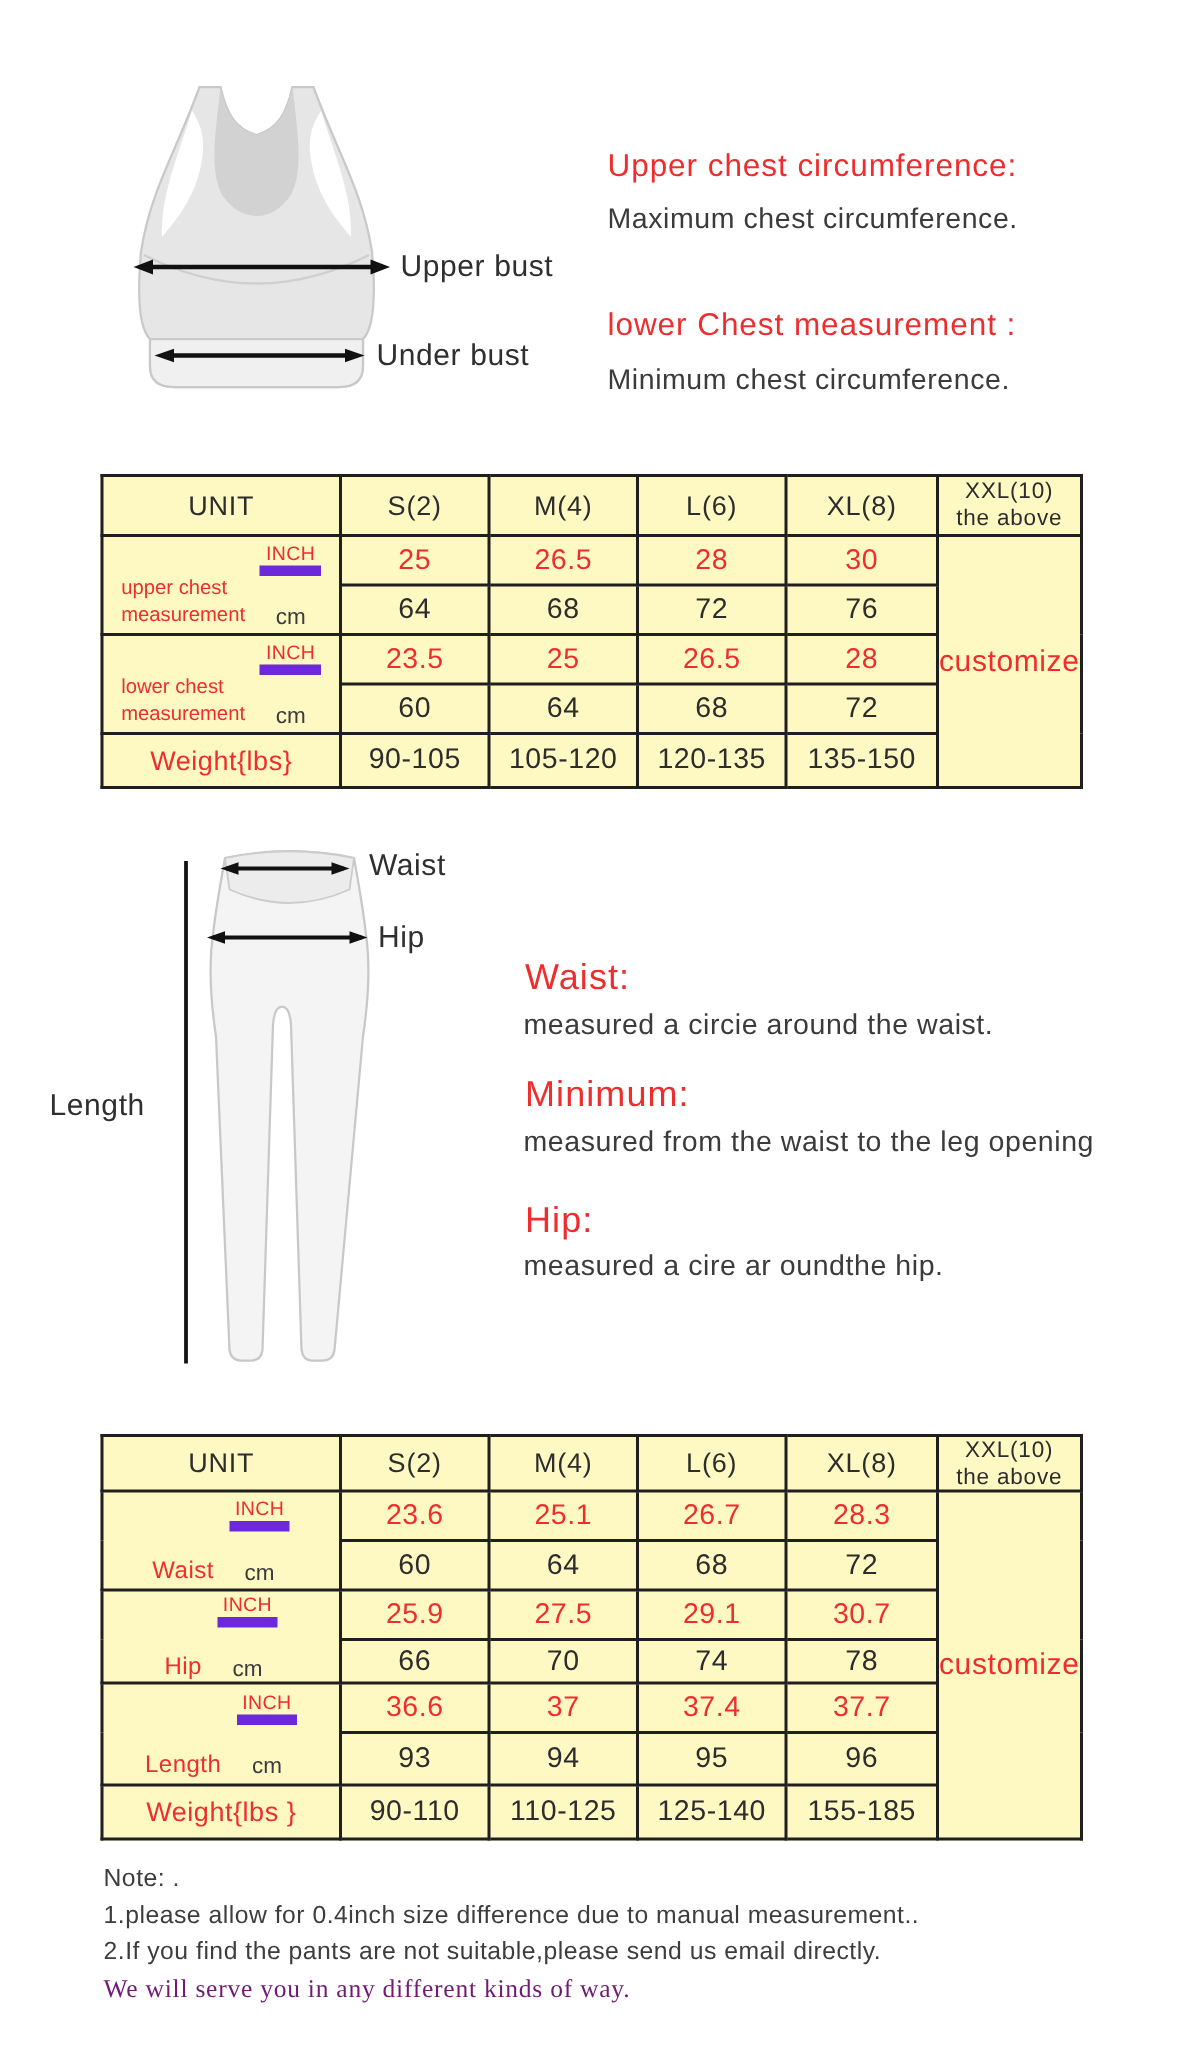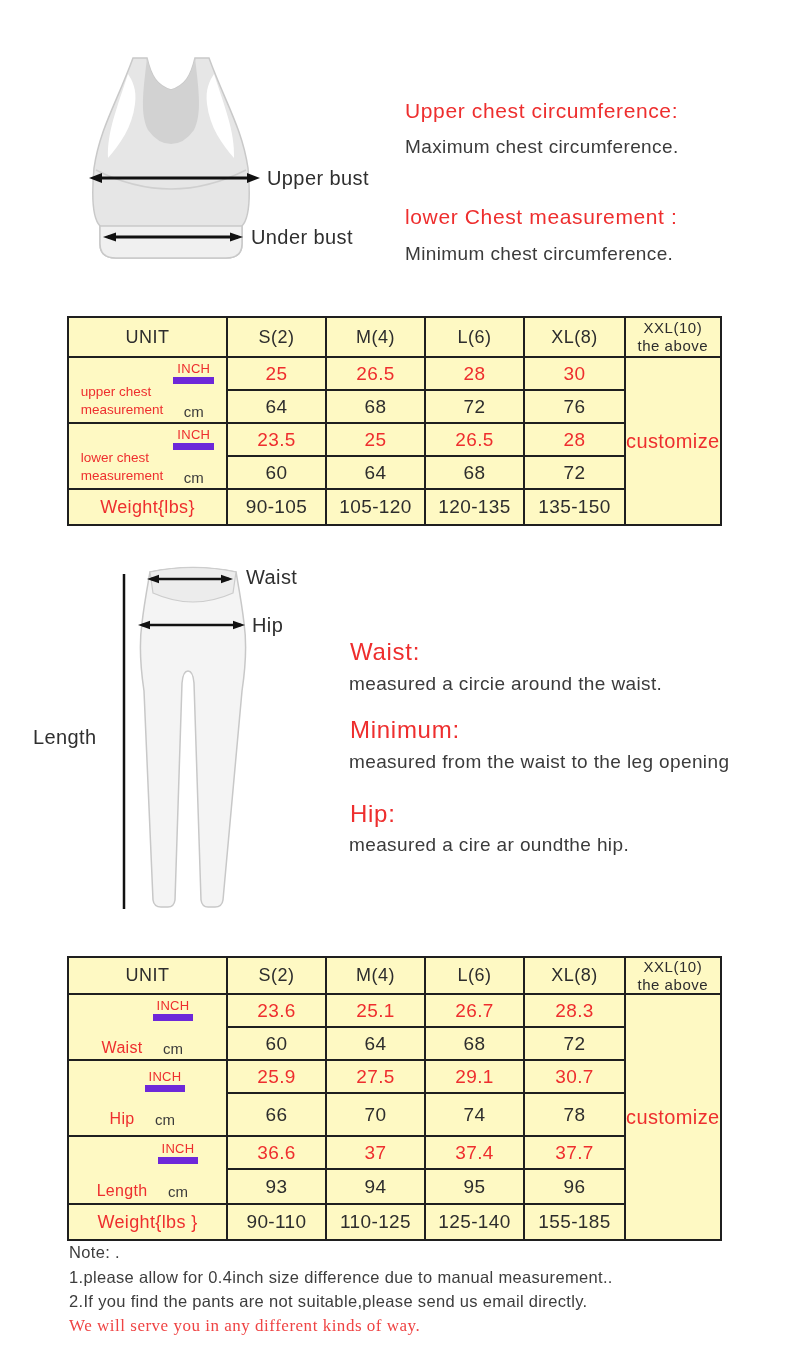--- a/index.html
+++ b/index.html
@@ -43,21 +43,21 @@
   .lbl-md{font-size:16px;color:var(--red);letter-spacing:.02em;}
   .frac{display:inline-block;text-align:center;}
   .frac .top{display:block;font-size:13px;color:var(--red);border-bottom:7px solid #6d28d9;padding:0 4px 1px;letter-spacing:.02em;}
   .frac .bot{display:block;font-size:15px;color:var(--dark);padding-top:19px;}
   .weight-lbl{font-size:18px;color:var(--red);letter-spacing:.02em;}
   .customize{font-size:20px;color:var(--red);letter-spacing:.02em;}
 
   
   .notes{position:absolute;left:69px;top:1240px;width:660px;}
   .note-line{font-size:16.5px;line-height:24.6px;color:#3d3d3d;letter-spacing:.02em;white-space:nowrap;}
-  .note-serif{font-family:"Liberation Serif",serif;font-size:17px;color:#ef4444;letter-spacing:.03em;}
+  .note-serif{font-family:"Liberation Serif",serif;font-size:17px;color:#701a75;letter-spacing:.03em;}
 </style>
 </head>
 <body>
 
 <div class="page">
 
   <svg width="320" height="240" viewBox="0 0 320 240" style="left:70px;top:40px;">
     <g>
       <path fill="#e6e6e6" stroke="#c9c9c9" stroke-width="1.5" d="M63,18 C47,62 30,88 24,128 C21,162 24,180 30,186 L30,204 Q30,218 46,218 L156,218 Q172,218 172,204 L172,186 C178,180 181,162 178,128 C172,88 155,62 139,18 L125,18 C121,36 115,46 101,50 C87,46 81,36 77,18 Z"></path>
       <path fill="#d2d2d2" d="M77,18 C73,52 70,74 78,90 Q88,104 101,104 Q114,104 124,90 C132,74 129,52 125,18 C121,36 115,46 101,50 C87,46 81,36 77,18 Z"></path>
@@ -244,21 +244,21 @@
             <span class="top">INCH</span>
             <span class="bot">cm</span>
           </div>
         </div>
       </td>
       <td class="val-red">25.9</td>
       <td class="val-red">27.5</td>
       <td class="val-red">29.1</td>
       <td class="val-red">30.7</td>
     </tr>
-    <tr style="height:43px">
+    <tr style="height:29px">
       <td class="val">66</td>
       <td class="val">70</td>
       <td class="val">74</td>
       <td class="val">78</td>
     </tr>
     <tr style="height:33px">
       <td rowspan="2">
         <div class="lblwrap">
           <span class="lbl-md">Length</span>
           <div class="frac">

